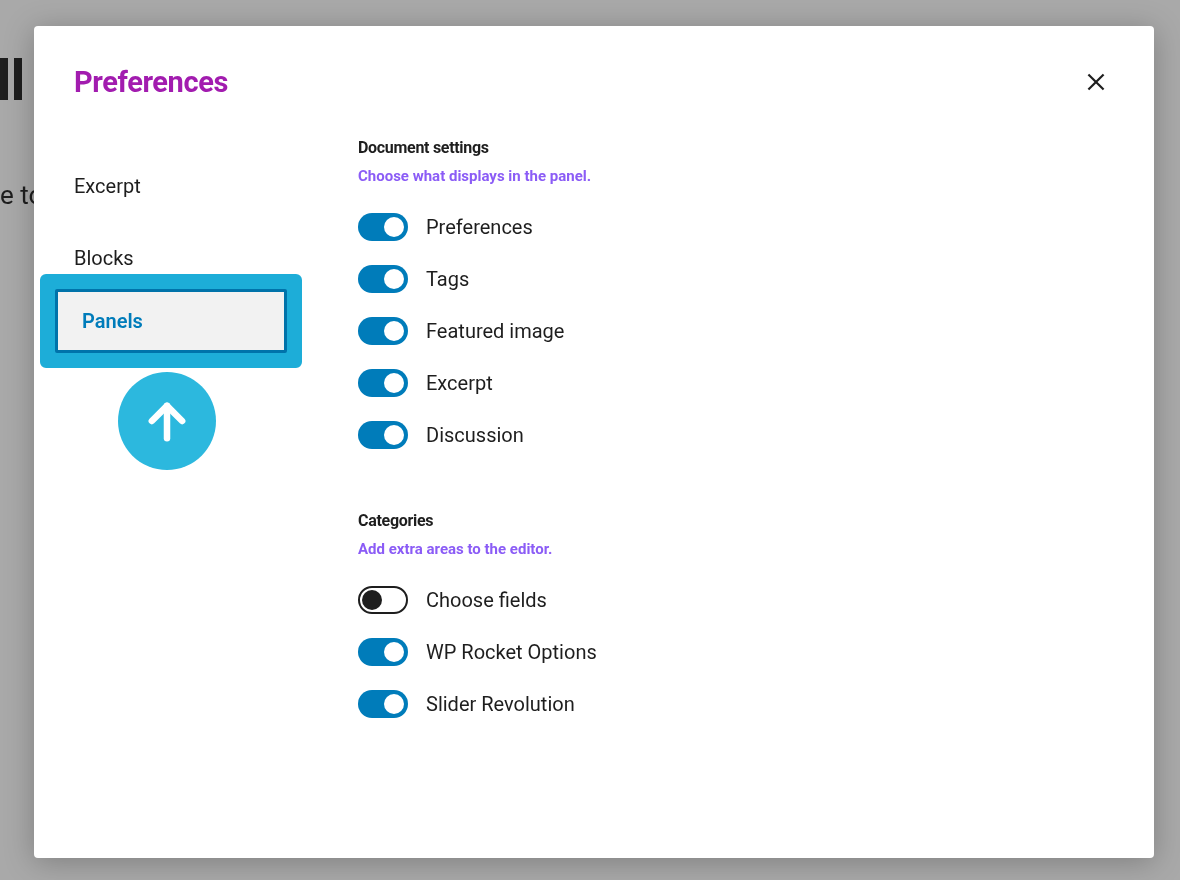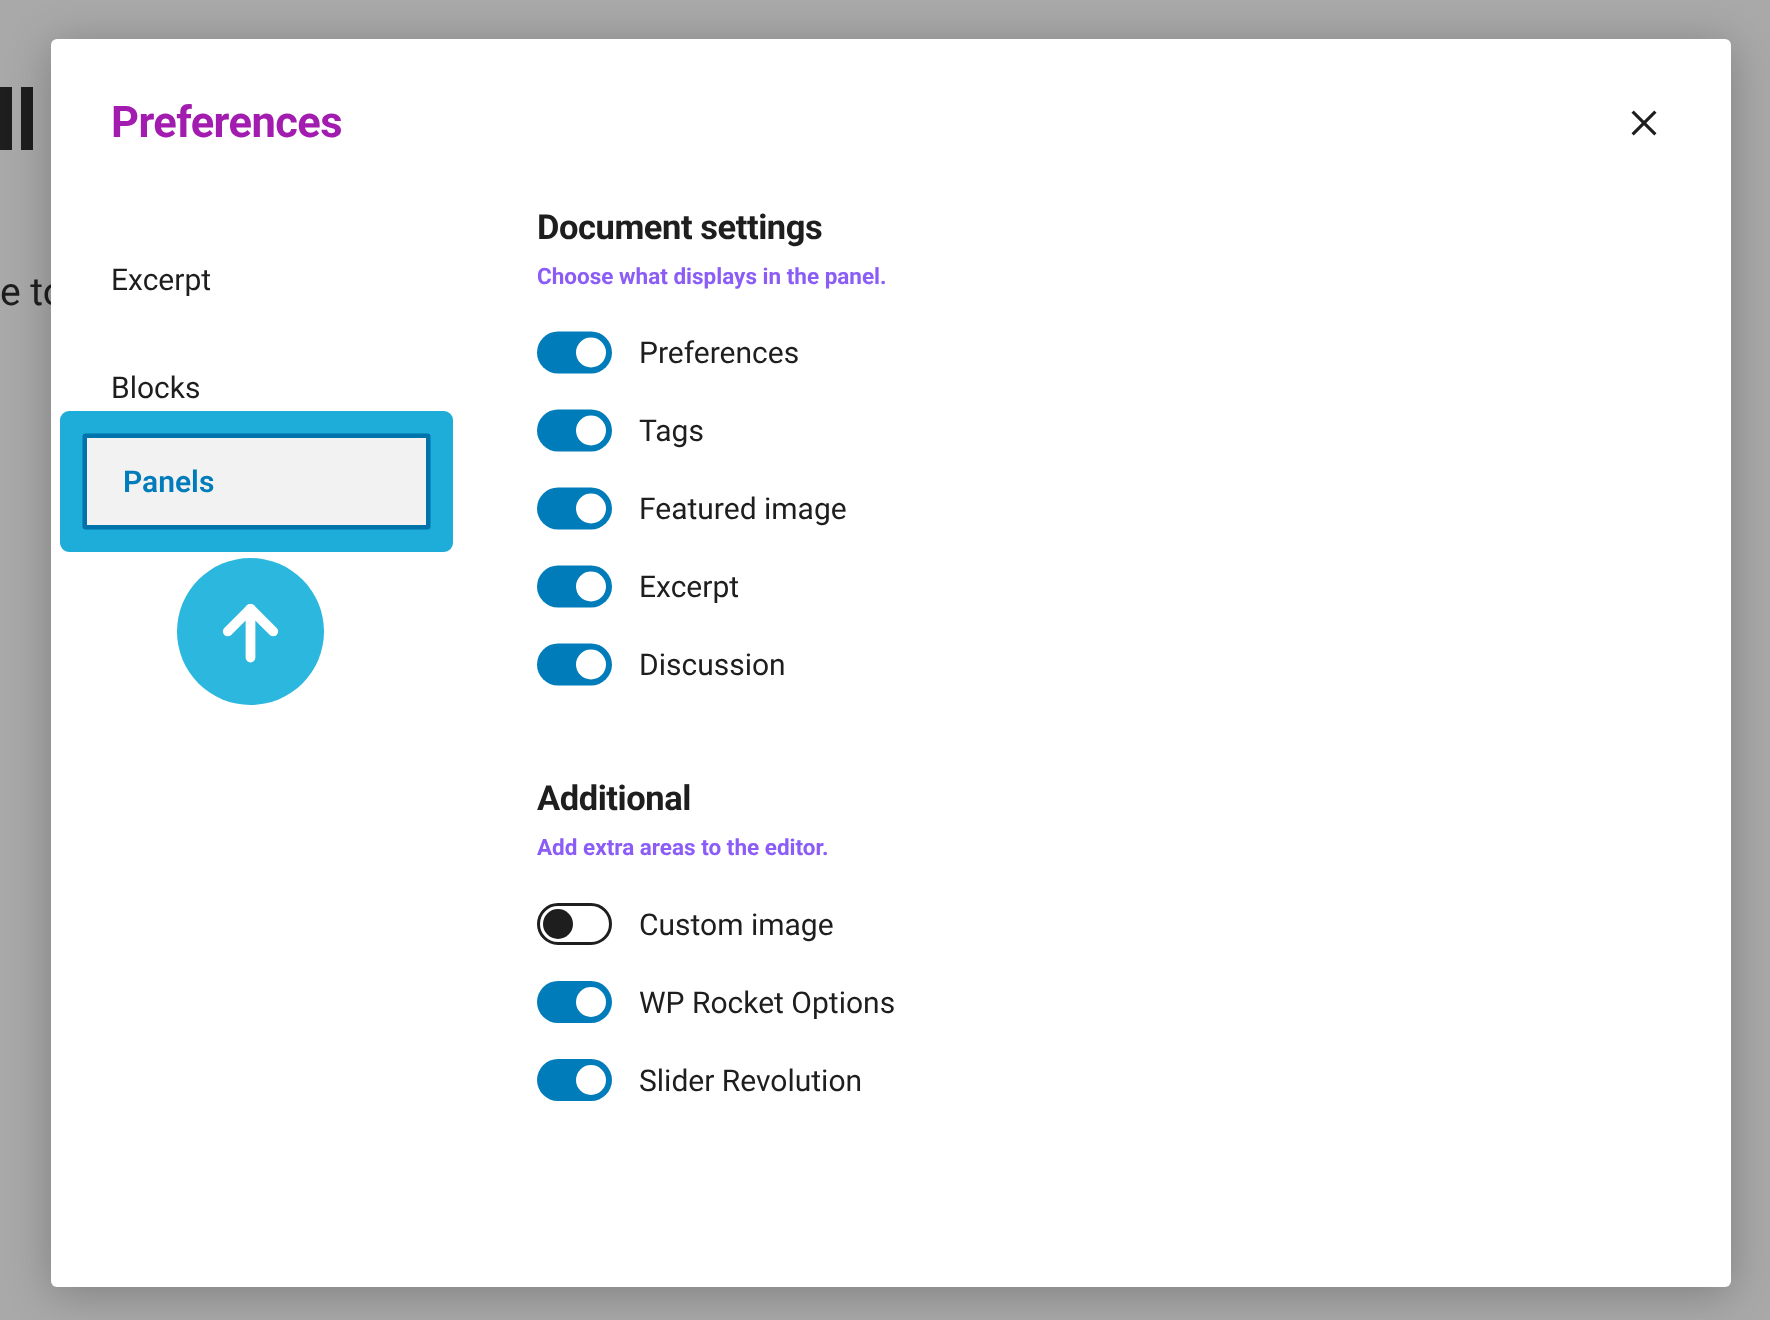--- a/index.html
+++ b/index.html
@@ -103,21 +103,21 @@
     background: #2cb8de;
     border-radius: 50%;
     display: flex; align-items: center; justify-content: center;
   }
   .content {
     flex: 1;
     padding: 22px 40px 0 16px;
   }
   .section { margin-bottom: 62px; }
   .section-title {
-    font-size: 23px;
+    font-size: 16px;
     font-weight: 700;
     color: #1e1e1e;
     margin-bottom: 10px;
     letter-spacing: -0.3px;
   }
   .section-desc {
     font-size: 15px;
     color: #8b5cf6;
     margin-bottom: 28px;
     font-weight: 700;
@@ -216,28 +216,28 @@
         </div>
         <div class="toggle-row">
           <div class="toggle on">
               <div class="knob"></div>
             </div>
           <span class="toggle-label">Discussion</span>
         </div>
       </section>
 
       <section class="section">
-        <h2 class="section-title">Additional</h2>
+        <h2 class="section-title">Categories</h2>
         <p class="section-desc">Add extra areas to the editor.</p>
 
         <div class="toggle-row">
           <div class="toggle off">
               <div class="knob"></div>
             </div>
-          <span class="toggle-label">Custom image</span>
+          <span class="toggle-label">Choose fields</span>
         </div>
         <div class="toggle-row">
           <div class="toggle on">
               <div class="knob"></div>
             </div>
           <span class="toggle-label">WP Rocket Options</span>
         </div>
         <div class="toggle-row">
           <div class="toggle on">
               <div class="knob"></div>

